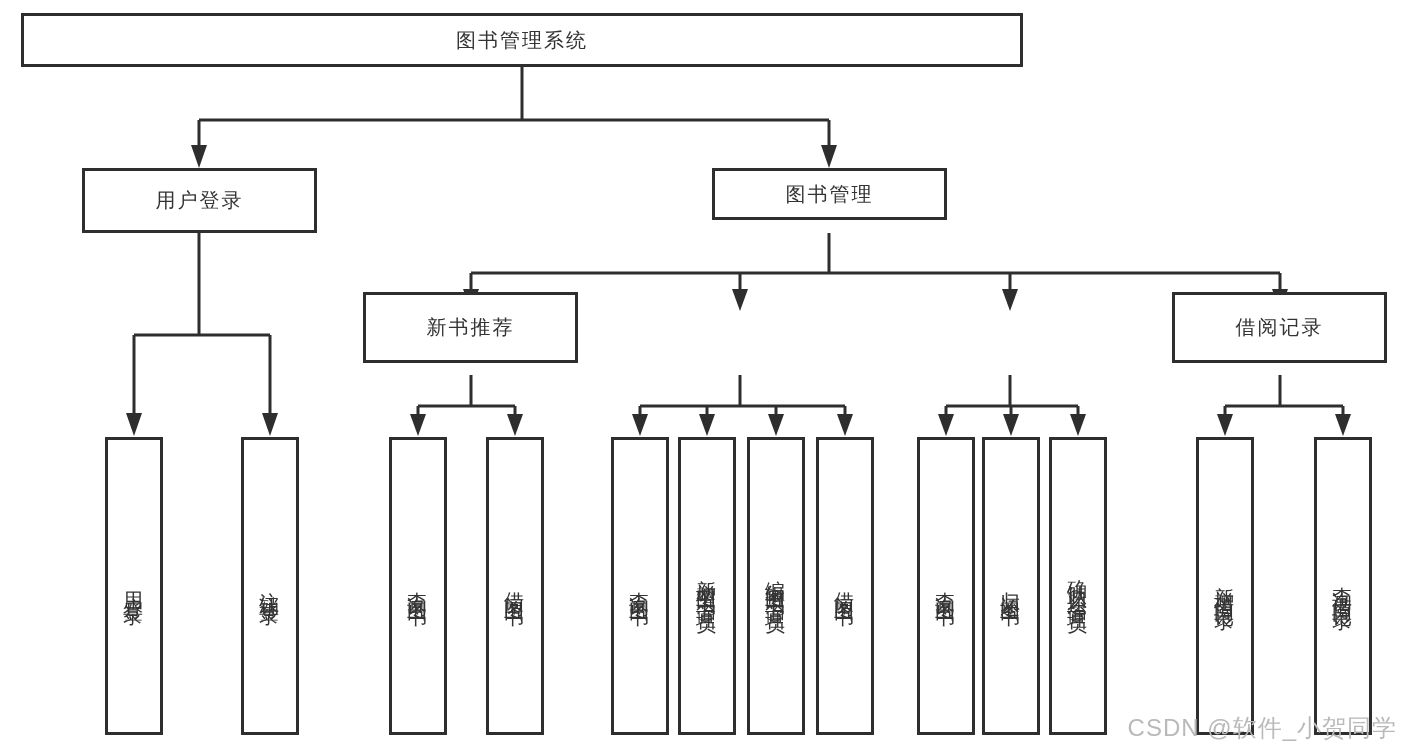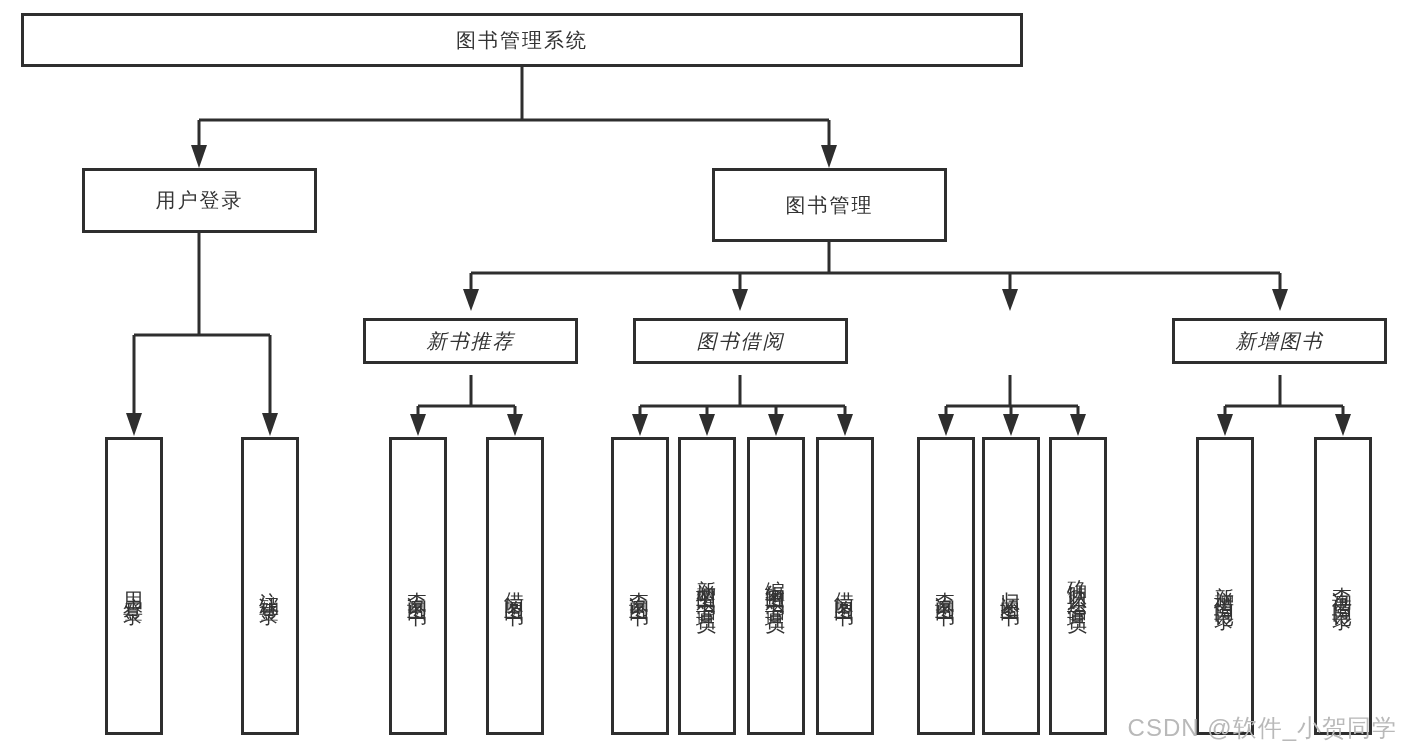--- a/index.html
+++ b/index.html
@@ -29,22 +29,22 @@
     display: grid;
     place-items: center;
     color: var(--text, #333333);
     font-size: 20px;
     letter-spacing: 2px;
     z-index: 1;
     white-space: nowrap;
   }
   .node.root   { left: 21px;   top: 13px;  width: 1002px; height: 54px; }
   .node.l2a    { left: 82px;   top: 168px; width: 235px;  height: 65px; }
-  .node.l2b    { left: 712px;  top: 168px; width: 235px;  height: 74px; }
-  .node.l3     { top: 318px;   width: 215px; height: 46px; font-style: italic; }
+  .node.l2b    { left: 712px;  top: 168px; width: 235px;  height: 52px; }
+  .node.l3     { top: 292px;   width: 215px; height: 71px; }
   .node.l3a    { left: 363px; }
   .node.l3b    { left: 633px; }
   .node.l3c    { left: 903px; }
   .node.l3d    { left: 1172px; }
   .leaf {
     position: absolute;
     top: 437px;
     width: 58px;
     height: 298px;
     box-sizing: border-box;
@@ -122,22 +122,21 @@
       <polygon points="1335,414 1351,414 1343,436"></polygon>
     </g>
   </svg>
 
   <div class="node root">图书管理系统</div>
 
   <div class="node l2a">用户登录</div>
   <div class="node l2b">图书管理</div>
 
   <div class="node l3 l3a">新书推荐</div>
-  <div class="node l3 l3b">图书借阅</div>
-  <div class="node l3 l3d">新增图书</div>
+  <div class="node l3 l3d">借阅记录</div>
 
   <div class="leaf" style="left:105px">用户登录</div>
   <div class="leaf" style="left:241px">注销登录</div>
 
   <div class="leaf" style="left:389px">查询图书</div>
   <div class="leaf" style="left:486px">借阅图书</div>
 
   <div class="leaf" style="left:611px">查询图书</div>
   <div class="leaf" style="left:678px">新增图书（管理员）</div>
   <div class="leaf" style="left:747px">编辑图书（管理员）</div>

